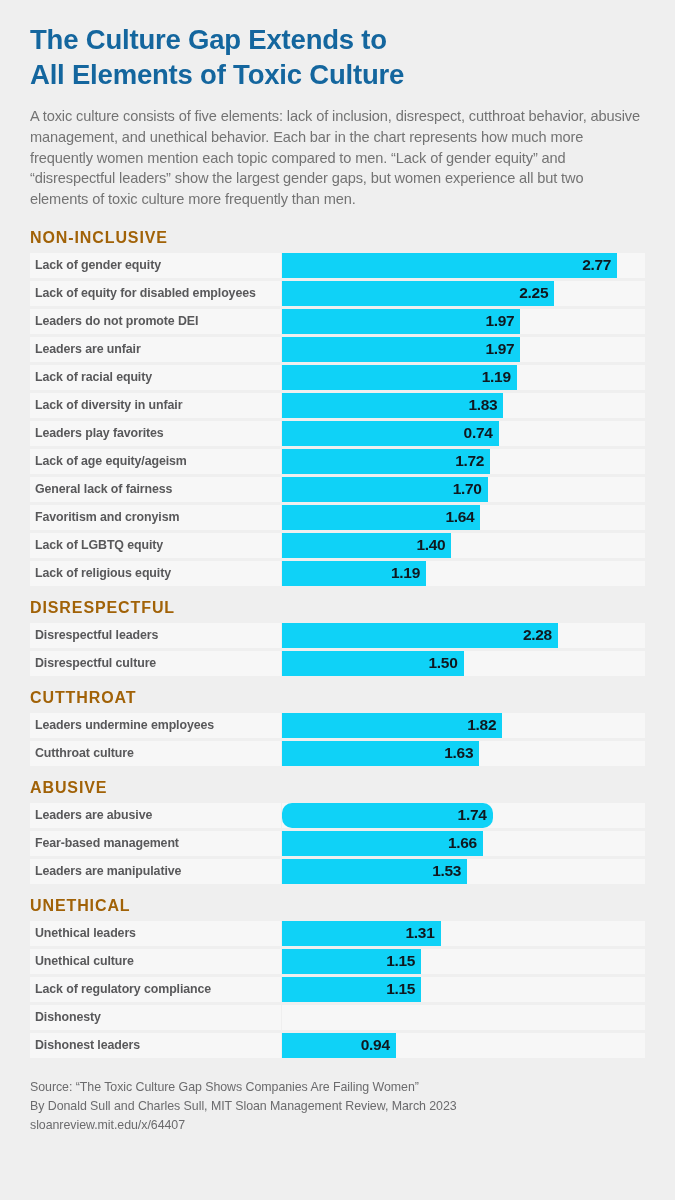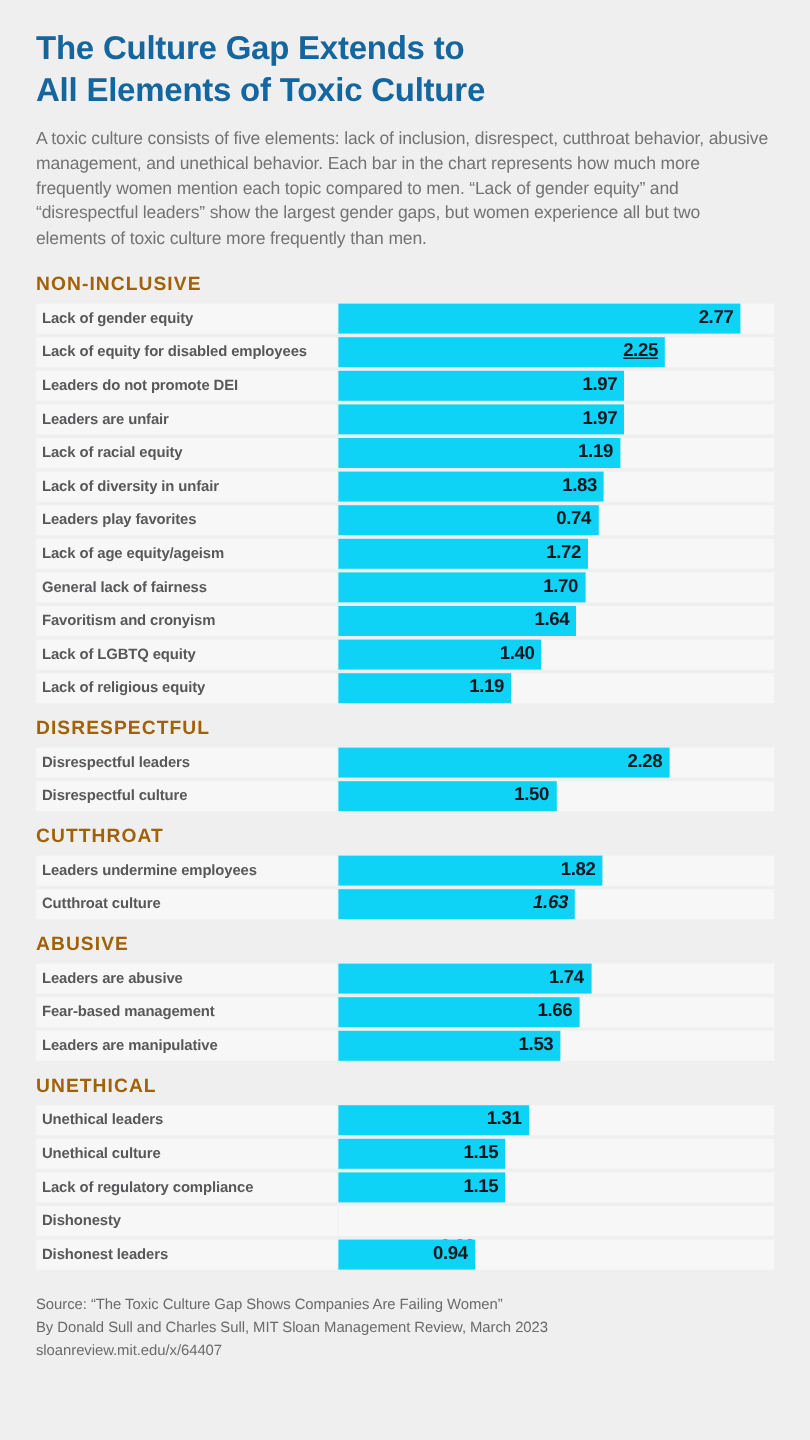--- a/index.html
+++ b/index.html
@@ -131,21 +131,21 @@
           <div class="row-label">Lack of gender equity</div>
           <div class="row-track">
             <div class="bar" style="width: 92.3333%;">
               <span class="bar-value">2.77</span>
             </div>
           </div>
         </div>
         <div class="row">
           <div class="row-label">Lack of equity for disabled employees</div>
           <div class="row-track">
-            <div class="bar" style="width: 75%; text-decoration: underline;">
+            <div class="bar" style="width: 75%;">
               <span class="bar-value">2.25</span>
             </div>
           </div>
         </div>
         <div class="row">
           <div class="row-label">Leaders do not promote DEI</div>
           <div class="row-track">
             <div class="bar" style="width: 65.6667%;">
               <span class="bar-value">1.97</span>
             </div>
@@ -249,32 +249,32 @@
           <div class="row-label">Leaders undermine employees</div>
           <div class="row-track">
             <div class="bar" style="width: 60.6667%;">
               <span class="bar-value">1.82</span>
             </div>
           </div>
         </div>
         <div class="row">
           <div class="row-label">Cutthroat culture</div>
           <div class="row-track">
-            <div class="bar" style="width: 54.3333%; font-style: italic;">
+            <div class="bar" style="width: 54.3333%;">
               <span class="bar-value">1.63</span>
             </div>
           </div>
         </div>
       </div>
       <div class="group">
         <div class="group-title">ABUSIVE</div>
         <div class="row">
           <div class="row-label">Leaders are abusive</div>
           <div class="row-track">
-            <div class="bar" style="width: 58%;">
+            <div class="bar" style="width: 58%; border-radius: 10px;">
               <span class="bar-value">1.74</span>
             </div>
           </div>
         </div>
         <div class="row">
           <div class="row-label">Fear-based management</div>
           <div class="row-track">
             <div class="bar" style="width: 55.3333%;">
               <span class="bar-value">1.66</span>
             </div>

